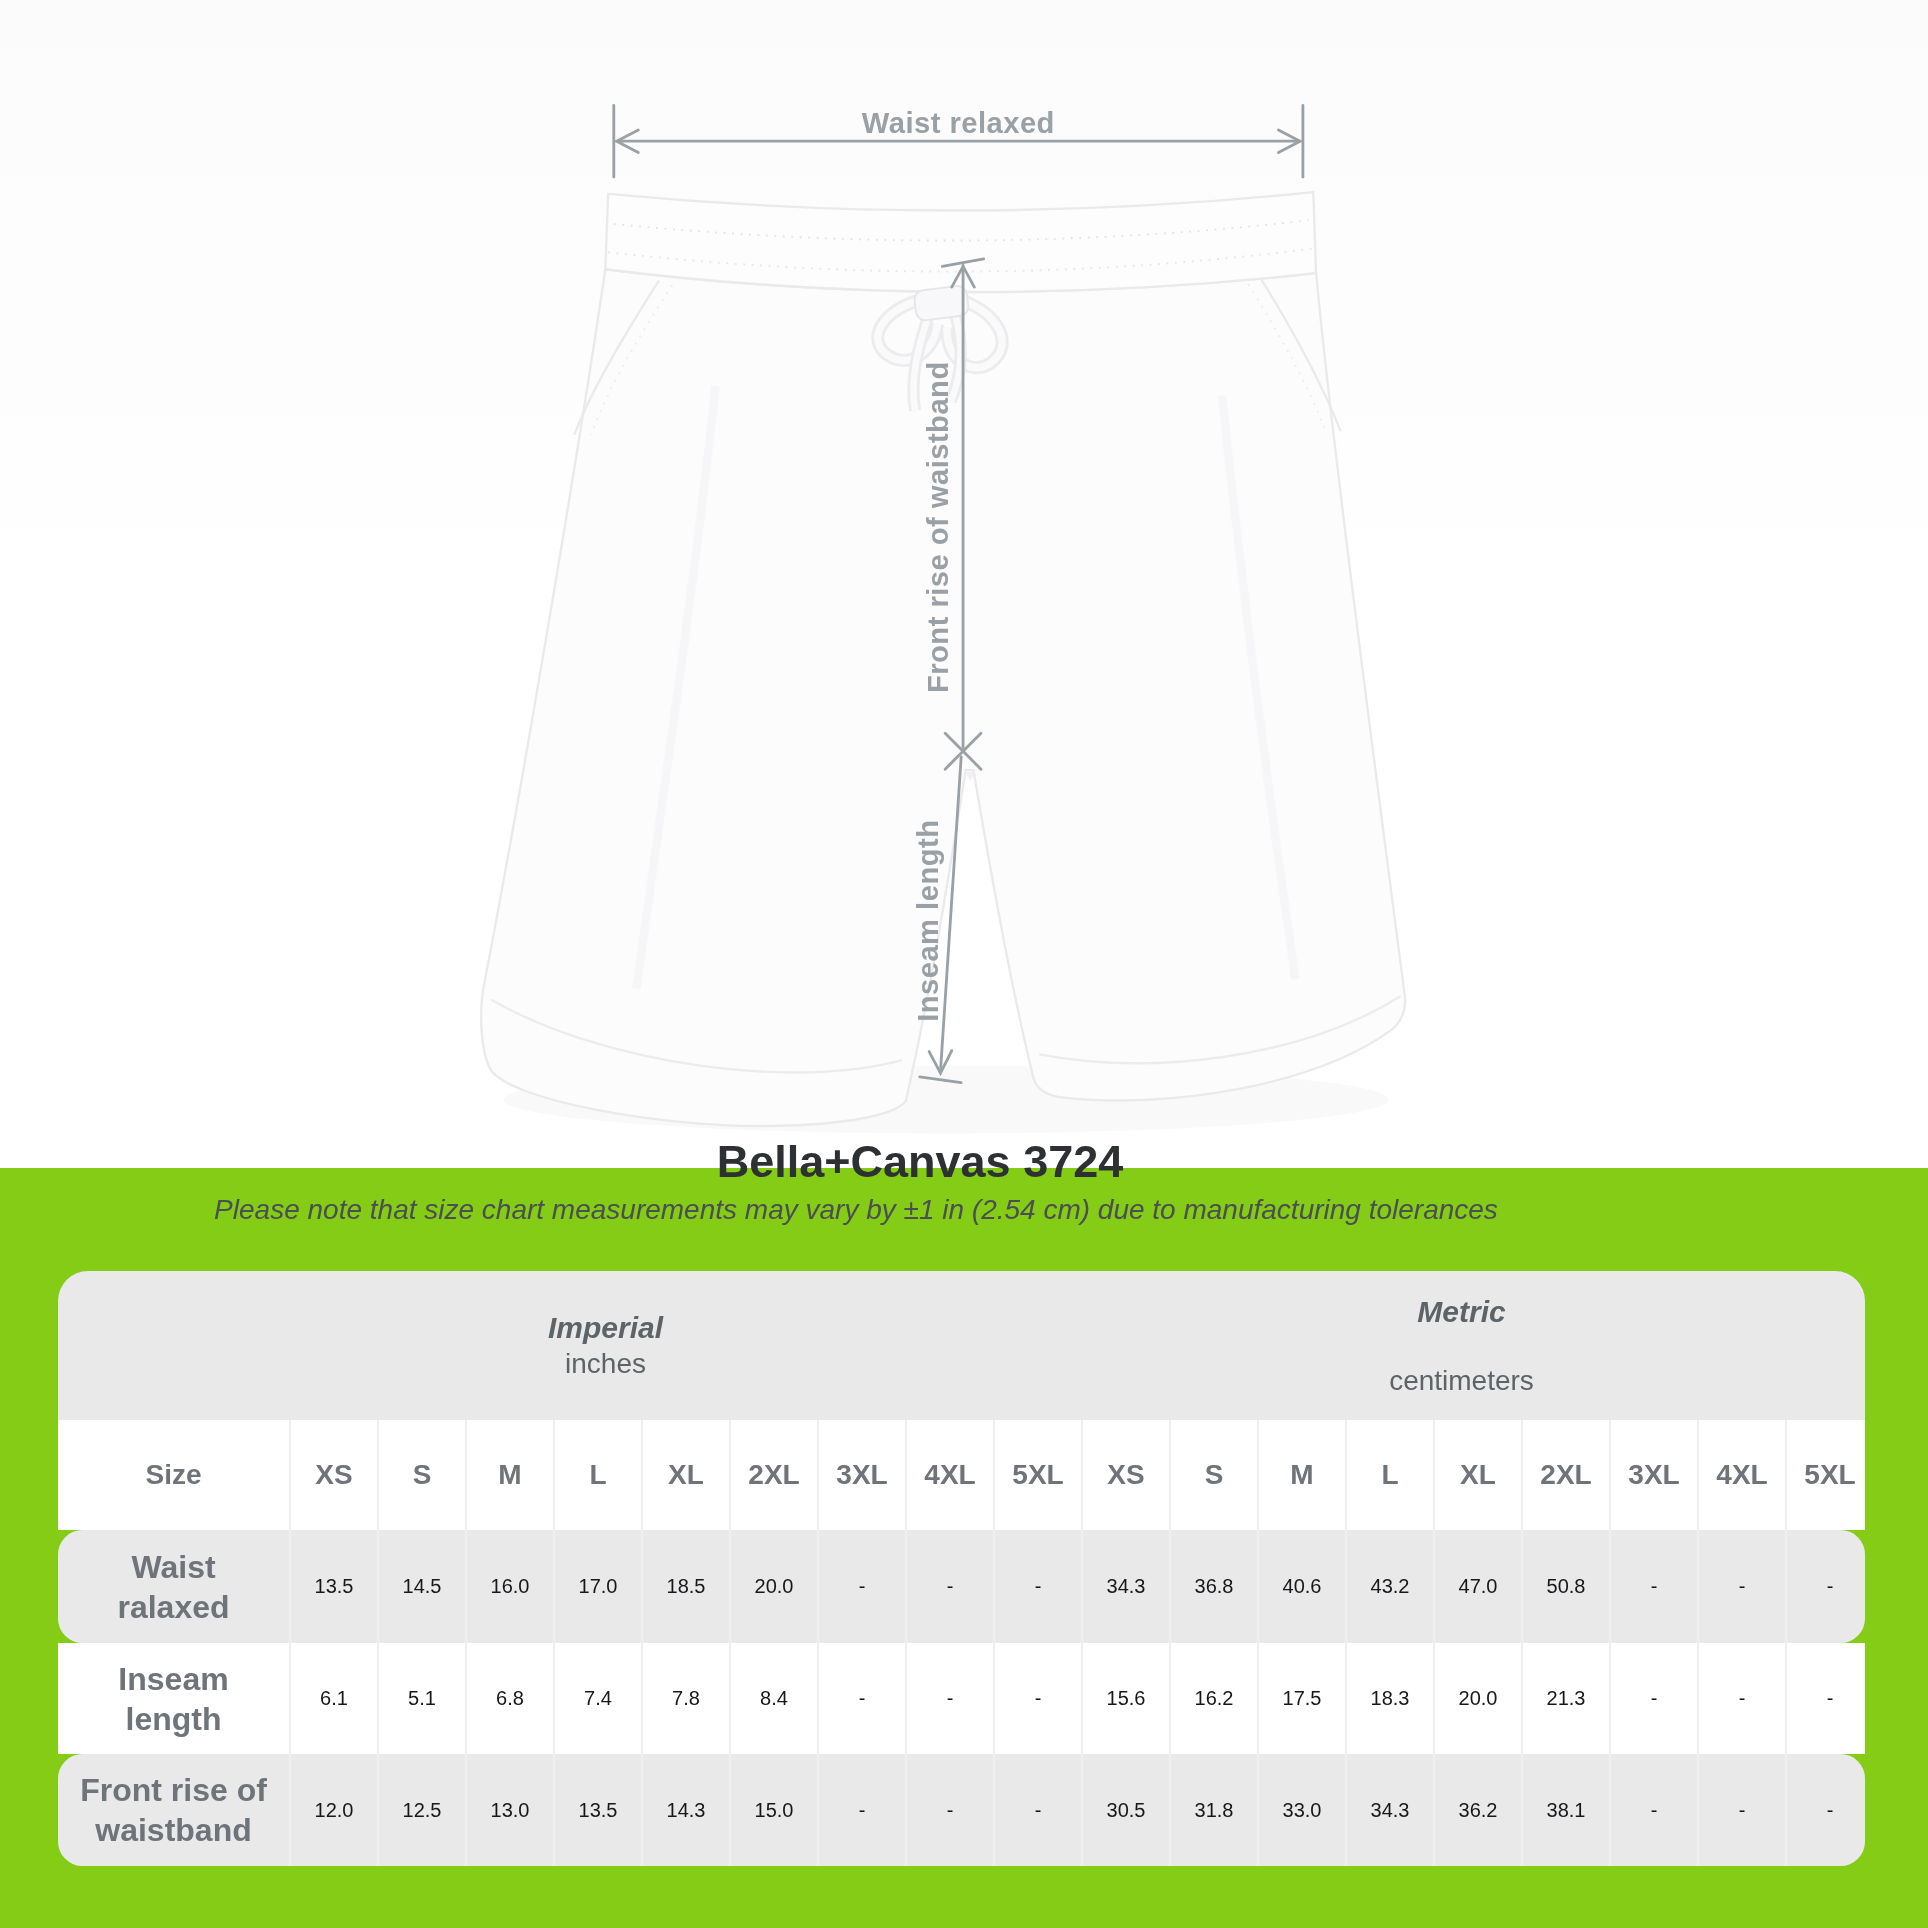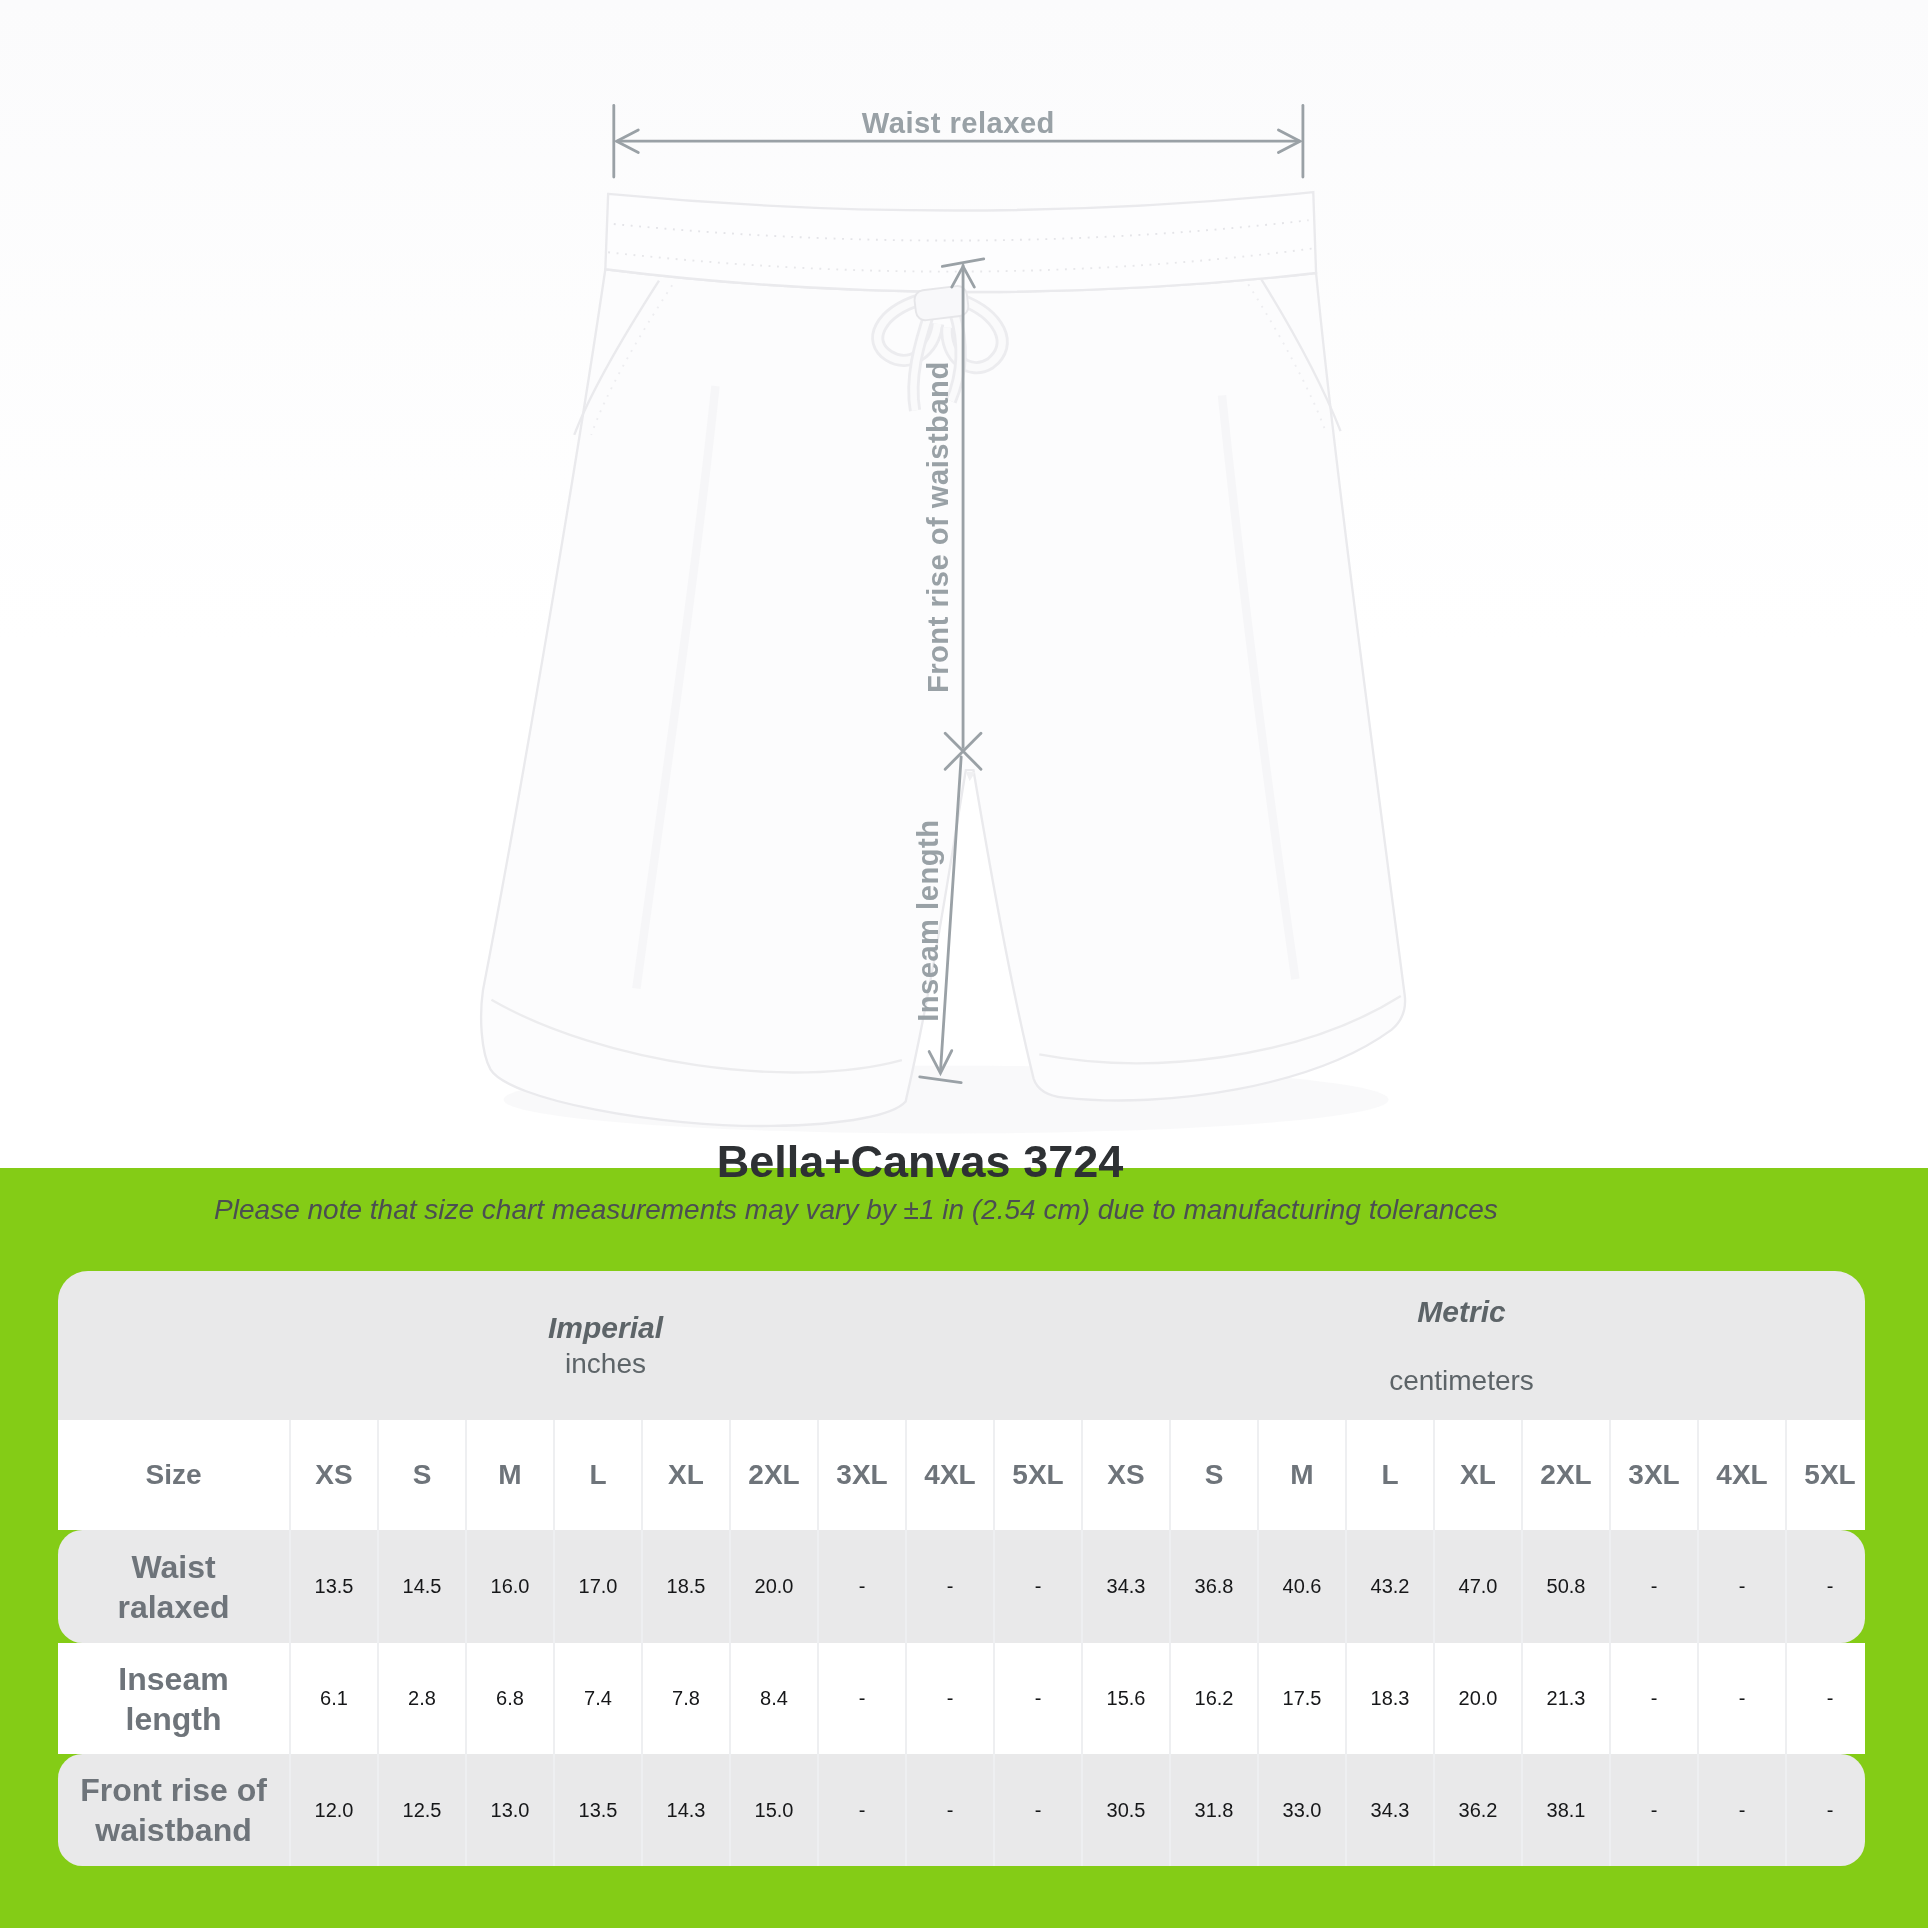--- a/index.html
+++ b/index.html
@@ -177,21 +177,21 @@
         <div class="cell value-cell">43.2</div>
         <div class="cell value-cell">47.0</div>
         <div class="cell value-cell">50.8</div>
         <div class="cell value-cell">-</div>
         <div class="cell value-cell">-</div>
         <div class="cell value-cell">-</div>
       </div>
     <div class="trow row-1" id="data-row-1">
         <div class="cell label-cell">Inseam length</div>
         <div class="cell value-cell">6.1</div>
-        <div class="cell value-cell">2.8</div>
+        <div class="cell value-cell">5.1</div>
         <div class="cell value-cell">6.8</div>
         <div class="cell value-cell">7.4</div>
         <div class="cell value-cell">7.8</div>
         <div class="cell value-cell">8.4</div>
         <div class="cell value-cell">-</div>
         <div class="cell value-cell">-</div>
         <div class="cell value-cell">-</div>
         <div class="cell value-cell">15.6</div>
         <div class="cell value-cell">16.2</div>
         <div class="cell value-cell">17.5</div>

